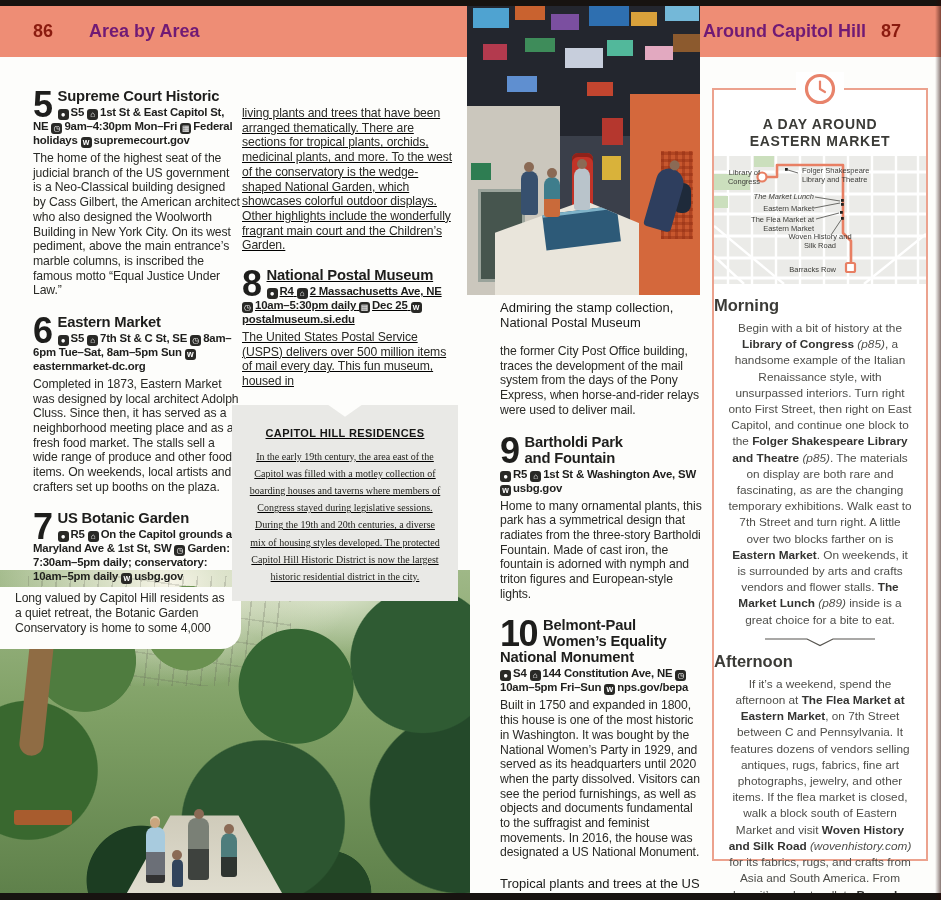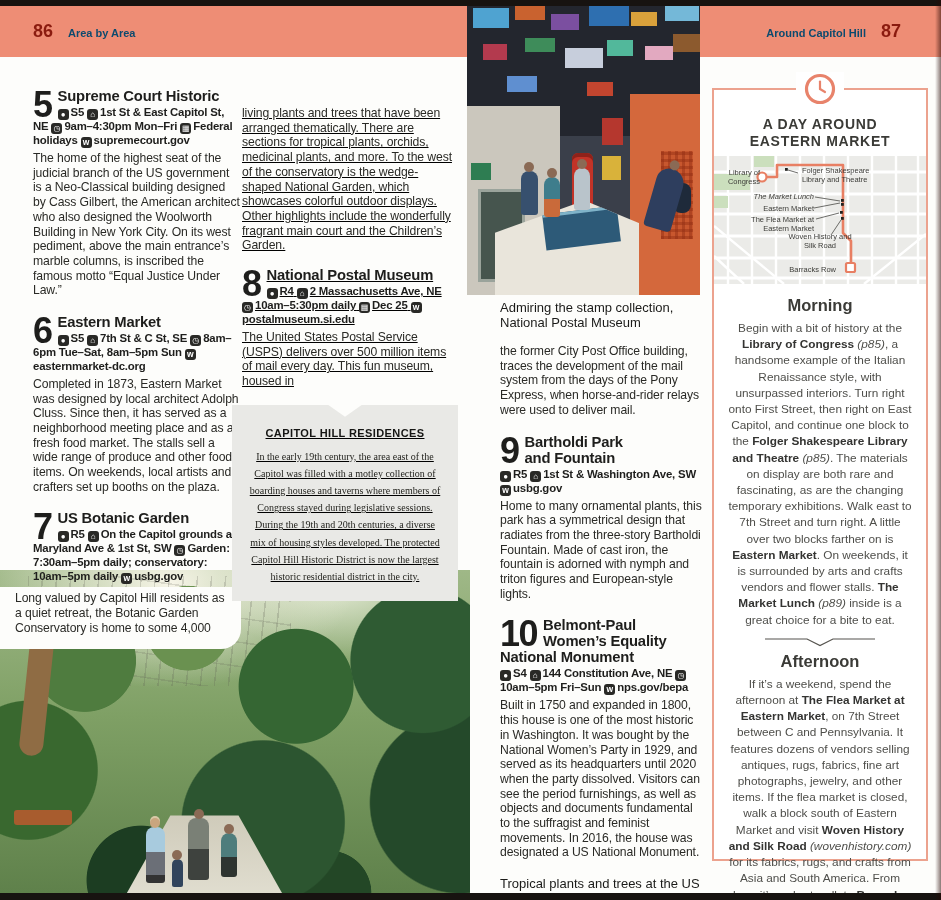--- a/index.html
+++ b/index.html
@@ -6,21 +6,21 @@
   .page{position:relative;width:941px;height:900px;background:#FDFDFB;font-family:"Liberation Sans",sans-serif;overflow:hidden;margin:0 auto;}
   .edge-top{position:absolute;left:0;top:0;width:100%;height:6px;background:#171310;z-index:9;}
   .edge-bottom{position:absolute;left:0;bottom:0;width:100%;height:7px;background:#171310;z-index:9;}
   .edge-right{position:absolute;right:0;top:0;width:6px;height:100%;background:linear-gradient(90deg,rgba(0,0,0,0),rgba(40,10,5,.55));z-index:9;}
 
   
   .topbar{position:absolute;left:0;top:6px;width:100%;height:51px;background:#EE8D75;z-index:1;}
   .tb-left{position:absolute;left:33px;top:15px;display:flex;align-items:baseline;gap:15px;}
   .tb-right{position:absolute;right:40px;top:15px;display:flex;align-items:baseline;gap:15px;}
   .pgnum{font-size:18px;font-weight:800;color:#8A1B0F;}
-  .pglbl{font-size:11px;font-weight:600;color:#0c4a6e;}
+  .pglbl{font-size:18px;font-weight:600;color:#701a75;margin-left:21px;}
 
   
   .col{position:absolute;z-index:4;}
   .col1{left:33px;top:88px;width:208px;}
   .col2{left:242px;top:104px;width:213px;text-decoration:underline;}
   .col3{left:500px;top:300px;width:203px;}
 
   .entry{margin-bottom:16px;}
   .enum{float:left;font-size:36px;font-weight:800;line-height:30px;margin:2px 6px 0 0;color:#1E1E1C;letter-spacing:-1.5px;}
   .etitle{font-size:14.8px;font-weight:800;margin:0;color:#1E1E1C;line-height:16px;letter-spacing:-0.2px;}
@@ -47,21 +47,21 @@
   .daytitle{margin:26px 12px 6px;text-align:center;font-size:14px;line-height:17px;letter-spacing:.7px;color:#3B3B37;font-weight:800;}
   .map{position:relative;margin:6px auto 0;width:212px;height:128px;background:#EBEBE8;overflow:hidden;}
   .mlabel{position:absolute;font-size:7.5px;line-height:8.6px;color:#3C3C38;}
   .l0{left:2px;top:13px;width:44px;text-align:right;}
   .l1{left:88px;top:11px;width:82px;text-align:left;}
   .l2{left:34px;top:37px;width:66px;text-align:right;font-style:italic;}
   .l3{left:40px;top:49px;width:60px;text-align:right;}
   .l4{left:26px;top:60px;width:74px;text-align:right;}
   .l5{left:74px;top:77px;width:64px;text-align:center;}
   .l6{left:66px;top:110px;width:56px;text-align:right;}
-  .dayhead{text-align:center;font-size:16.5px;font-weight:800;color:#3B3B37;margin:12px 0 5px;}
+  .dayhead{text-align:left;font-size:16.5px;font-weight:800;color:#3B3B37;margin:12px 0 5px;}
   .dp{text-align:center;font-size:11.8px;line-height:16.2px;color:#4E4E4A;margin:0 13px;}
   .dp .b{font-weight:700;color:#343432;}
   .dp .i{font-style:italic;}
   .divider{display:flex;justify-content:center;margin:8px 0 2px;}
 
   
   .photo-postal{position:absolute;left:467px;top:0;width:233px;height:295px;z-index:3;background:#3A3F4A;overflow:hidden;}
   .pp-ceiling{position:absolute;left:0;top:0;width:100%;height:46%;background-color:#23262E;background-repeat:no-repeat;
     background-image:
       linear-gradient(#4FA3D1,#4FA3D1),linear-gradient(#C9622F,#C9622F),linear-gradient(#7B4FA0,#7B4FA0),

